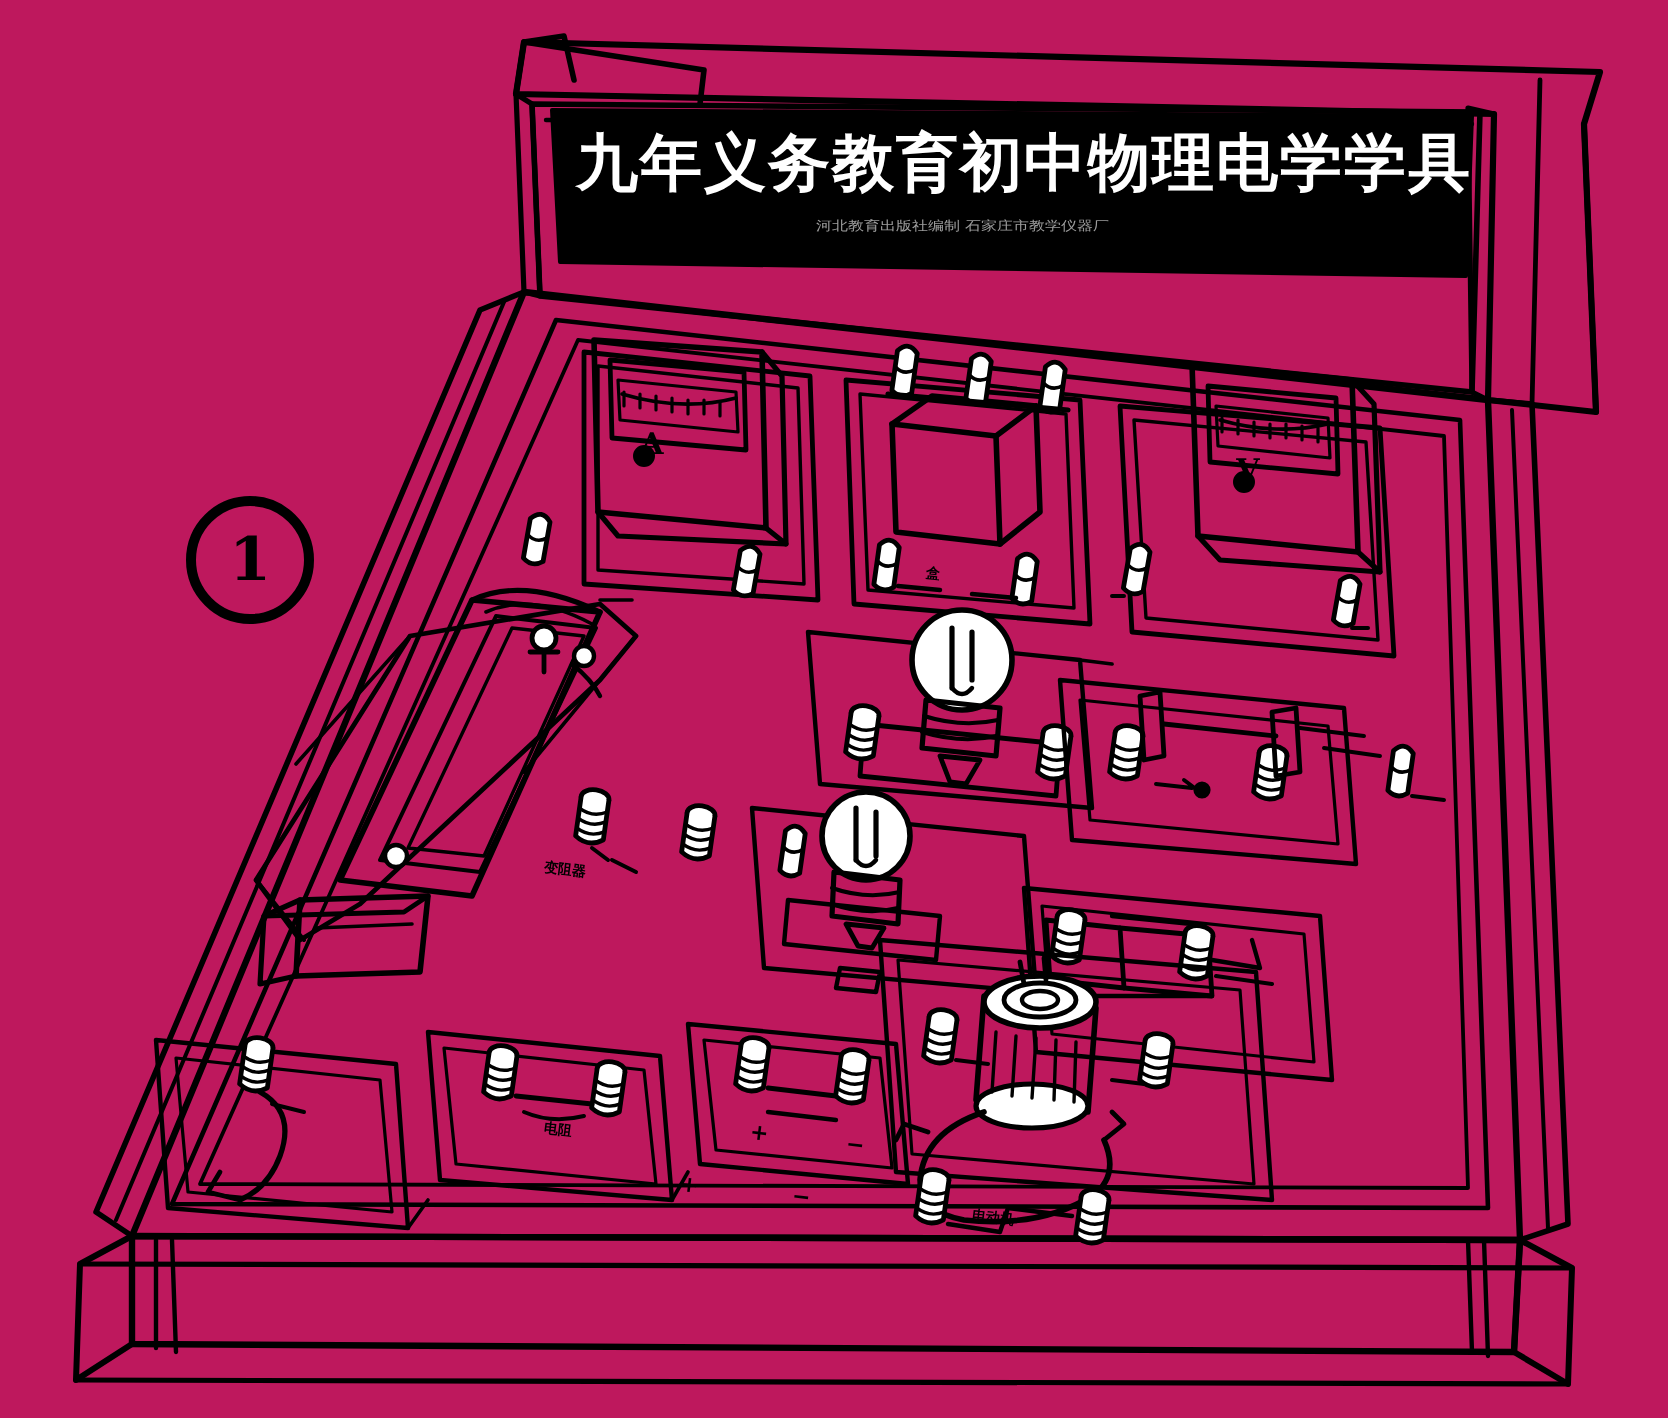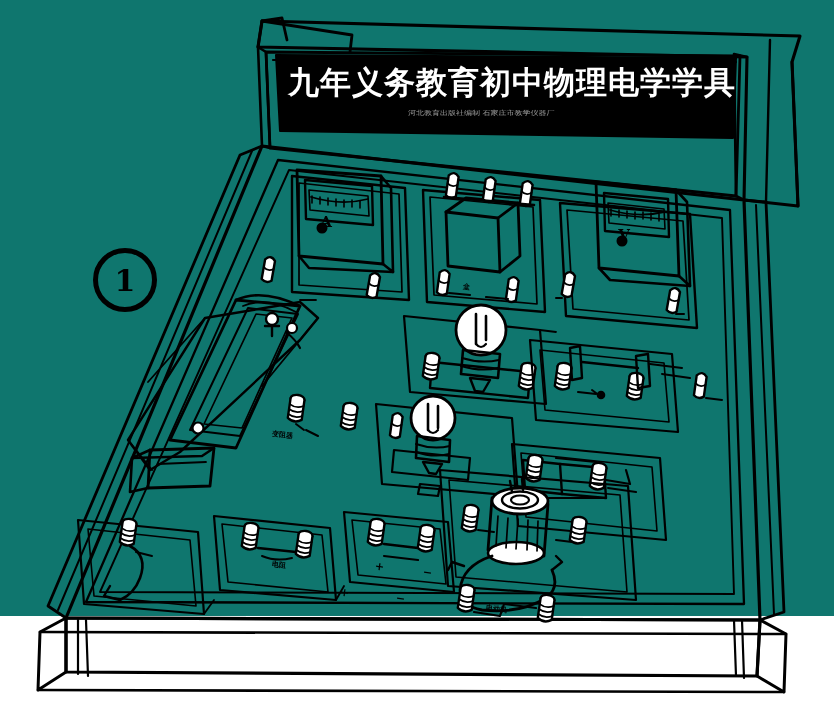--- a/index.html
+++ b/index.html
@@ -1,18 +1,18 @@
 <!DOCTYPE html>
 <html><head>
 <meta charset="utf-8">
 <style>
   html,body{margin:0;padding:0;background:#fff;}
   body{width:834px;height:709px;overflow:hidden;
        font-family:"Liberation Sans","DejaVu Sans",sans-serif;}
-  #stage{position:relative;width:834px;height:616px;background:#0f766e;}
+  #stage{position:relative;width:834px;height:709px;background:#be185d;}
   #art{position:absolute;inset:0;}
   .lbl{position:absolute;pointer-events:none;}
   #title-text{
     position:absolute;left:288px;top:60px;width:452px;height:44px;
     color:#fff;font-family:"DejaVu Sans",sans-serif;font-weight:700;
     font-size:31px;letter-spacing:1px;line-height:44px;white-space:nowrap;
   }
   #subtitle-text{
     position:absolute;left:408px;top:108px;width:220px;height:14px;
     color:#d8d8d8;font-family:"DejaVu Sans",sans-serif;font-size:8px;

